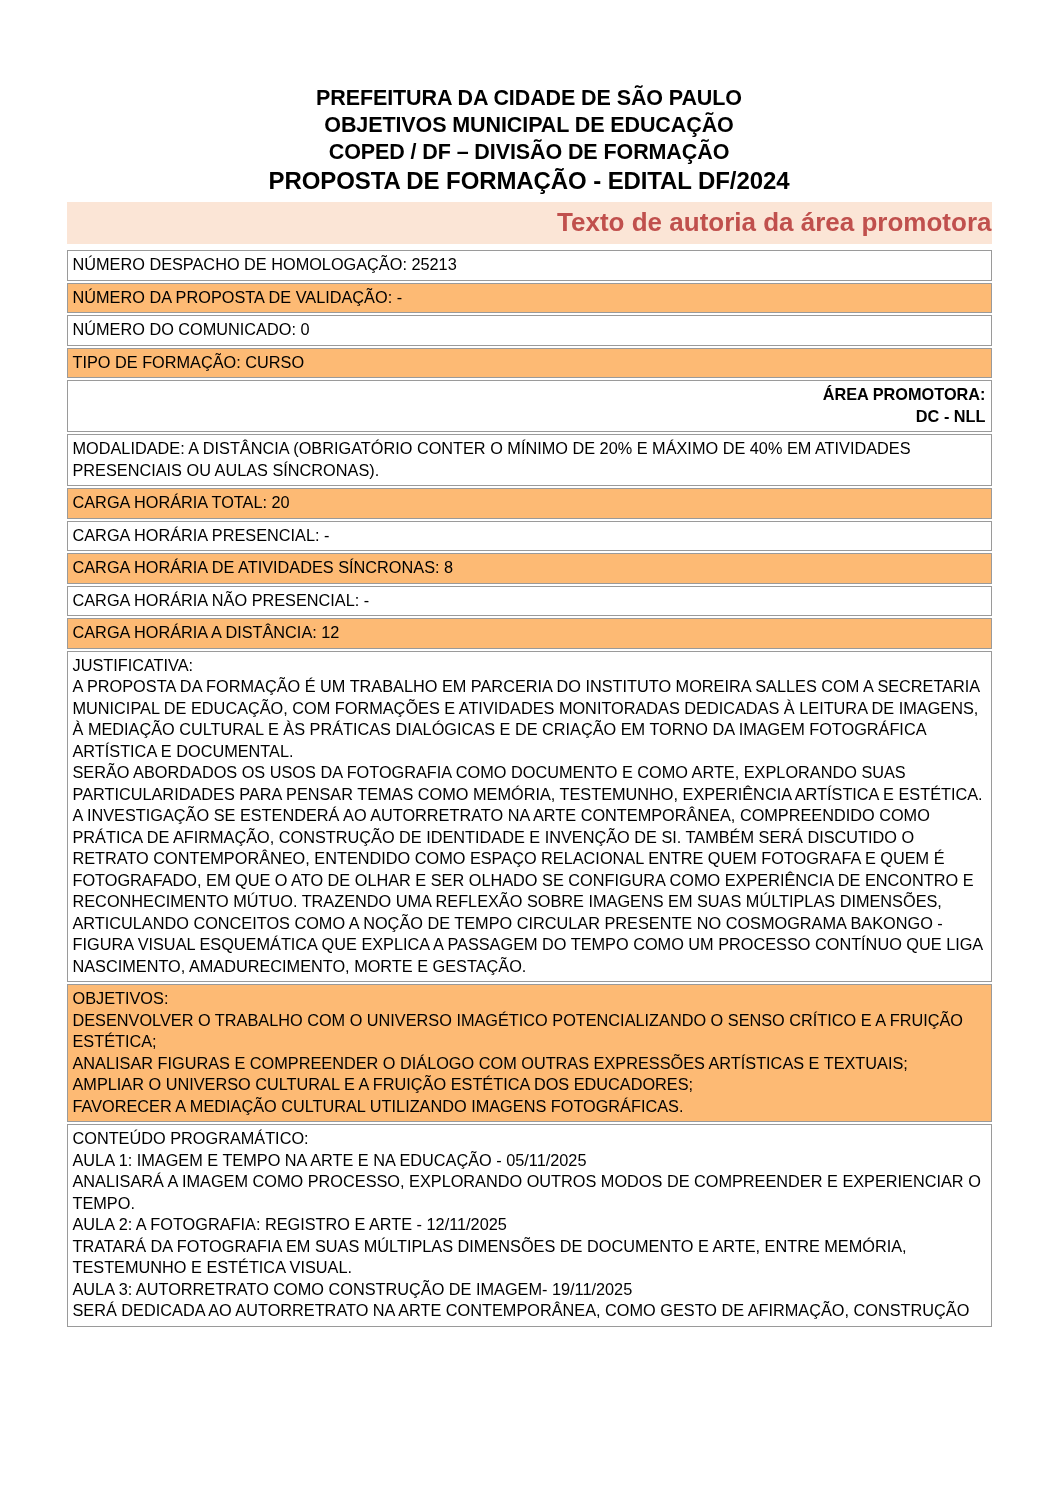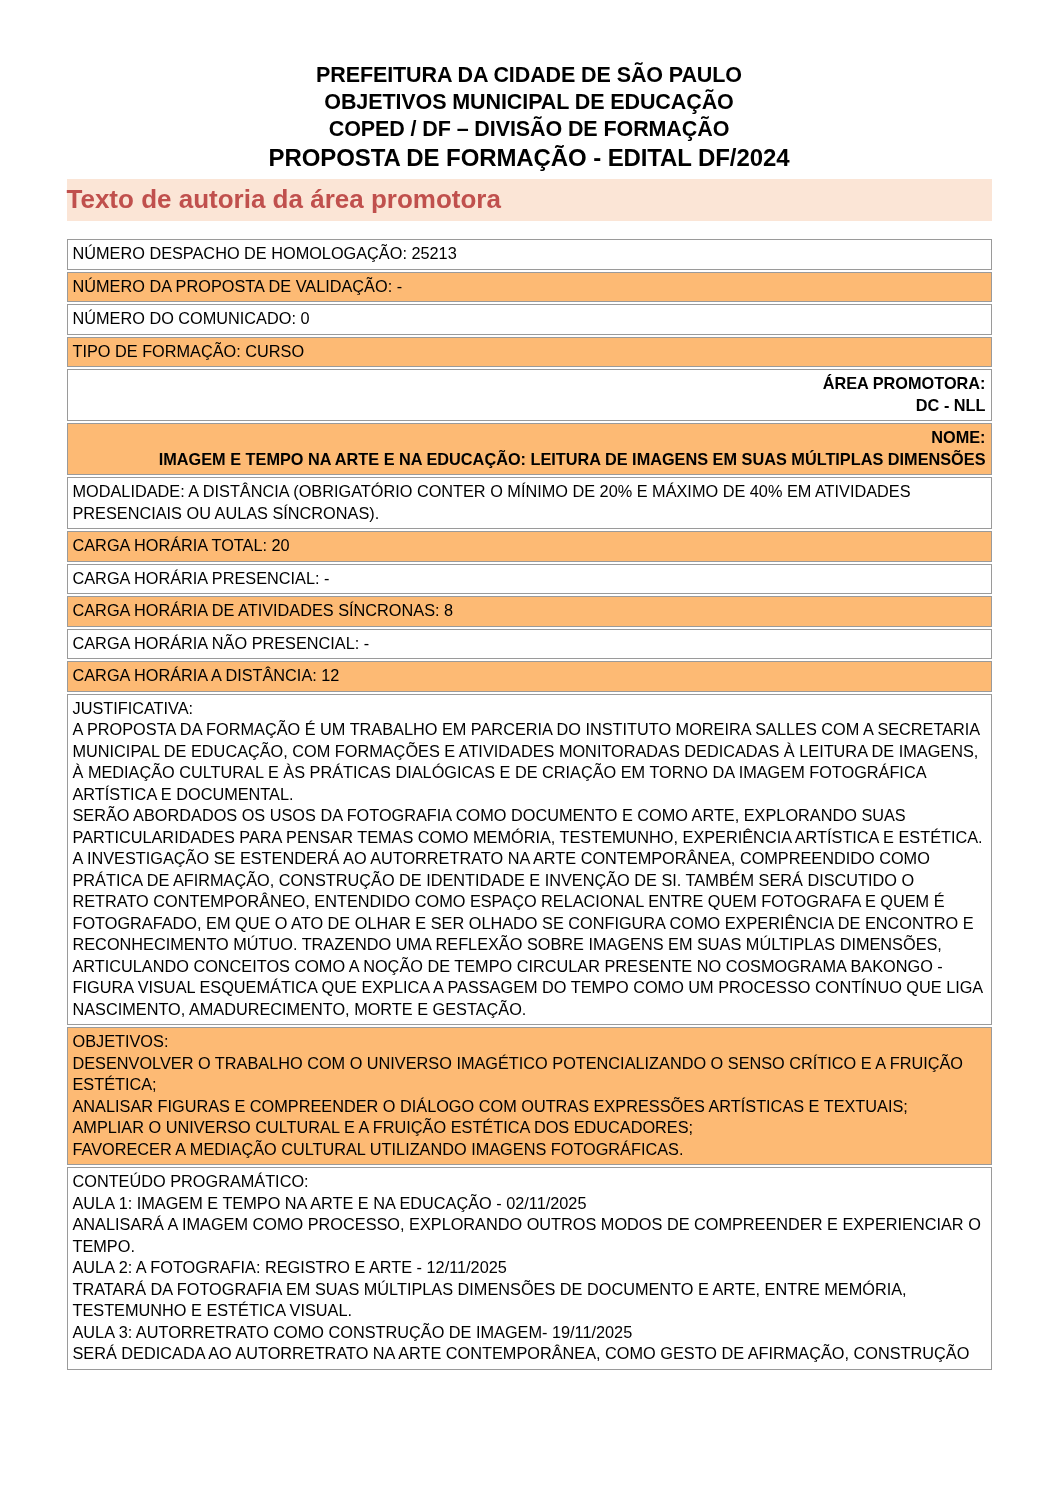--- a/index.html
+++ b/index.html
@@ -19,54 +19,54 @@
 
   .page {
     position: relative;
     width: 1058px;
     height: 1497px;
     background: #ffffff;
   }
 
   
   .doc-header {
-    padding-top: 62px;
+    padding-top: 85px;
     text-align: center;
   }
   .doc-header .hline {
     font-weight: bold;
     font-size: 21.5px;
     line-height: 27px;
     letter-spacing: -0.1px;
     white-space: nowrap;
   }
   .doc-header .hline.big {
     font-size: 24px;
     line-height: 30px;
   }
 
   
   .banner {
     margin: 6px auto 0 auto;
     width: 925px;
     background: #FBE5D6;
-    text-align: left;
+    text-align: right;
     padding: 5px 0 7px 0;
   }
   .banner-text {
     color: #C0504D;
     font-weight: bold;
     font-size: 26px;
     line-height: 30px;
   }
 
   
   .doc-table {
     width: 925px;
-    margin: 16px auto;
+    margin: 4px auto;
     border-collapse: separate;
     border-spacing: 0 2px;
   }
   .doc-table td {
     border: 1px solid #9a9a9a;
     padding: 3px 5px 4px 5px;
     font-size: 16.3px;
     line-height: 21.5px;
     vertical-align: top;
   }
@@ -118,26 +118,20 @@
         </td>
       </tr>
 
       <tr class="row-white">
         <td>
           <span class="cell-line bold">ÁREA PROMOTORA:</span>
           <span class="cell-line bold">DC - NLL</span>
         </td>
       </tr>
 
-      <tr class="row-shade">
-        <td>
-          <span class="cell-line bold">NOME:</span>
-          <span class="cell-line bold">IMAGEM E TEMPO NA ARTE E NA EDUCAÇÃO: LEITURA DE IMAGENS EM SUAS MÚLTIPLAS DIMENSÕES</span>
-        </td>
-      </tr>
 
       <tr class="row-white">
         <td>
           <span class="cell-line">MODALIDADE: A DISTÂNCIA (OBRIGATÓRIO CONTER O MÍNIMO DE 20% E MÁXIMO DE 40% EM ATIVIDADES PRESENCIAIS OU AULAS SÍNCRONAS).</span>
         </td>
       </tr>
 
       <tr class="row-shade">
         <td>
           <span class="cell-line">CARGA HORÁRIA TOTAL: 20</span>
@@ -183,21 +177,21 @@
           <span class="cell-line">DESENVOLVER O TRABALHO COM O UNIVERSO IMAGÉTICO POTENCIALIZANDO O SENSO CRÍTICO E A FRUIÇÃO ESTÉTICA;</span>
           <span class="cell-line">ANALISAR  FIGURAS E COMPREENDER O DIÁLOGO COM OUTRAS EXPRESSÕES ARTÍSTICAS E TEXTUAIS;</span>
           <span class="cell-line">AMPLIAR O UNIVERSO CULTURAL E A FRUIÇÃO ESTÉTICA DOS EDUCADORES;</span>
           <span class="cell-line">FAVORECER A MEDIAÇÃO CULTURAL UTILIZANDO IMAGENS FOTOGRÁFICAS.</span>
         </td>
       </tr>
 
       <tr class="row-white">
         <td>
           <span class="cell-line">CONTEÚDO PROGRAMÁTICO:</span>
-          <span class="cell-line">AULA 1: IMAGEM E TEMPO NA ARTE E NA EDUCAÇÃO - 02/11/2025</span>
+          <span class="cell-line">AULA 1: IMAGEM E TEMPO NA ARTE E NA EDUCAÇÃO - 05/11/2025</span>
           <span class="cell-line">ANALISARÁ A IMAGEM COMO PROCESSO, EXPLORANDO OUTROS MODOS DE COMPREENDER E EXPERIENCIAR O TEMPO.</span>
           <span class="cell-line">AULA 2: A FOTOGRAFIA: REGISTRO E ARTE - 12/11/2025</span>
           <span class="cell-line">TRATARÁ DA FOTOGRAFIA EM SUAS MÚLTIPLAS DIMENSÕES DE DOCUMENTO E ARTE, ENTRE MEMÓRIA, TESTEMUNHO E ESTÉTICA VISUAL.</span>
           <span class="cell-line">AULA 3: AUTORRETRATO COMO CONSTRUÇÃO DE IMAGEM- 19/11/2025</span>
           <span class="cell-line">SERÁ DEDICADA AO AUTORRETRATO NA ARTE CONTEMPORÂNEA, COMO GESTO DE AFIRMAÇÃO, CONSTRUÇÃO</span>
         </td>
       </tr>
 
     </tbody>
   </table>

